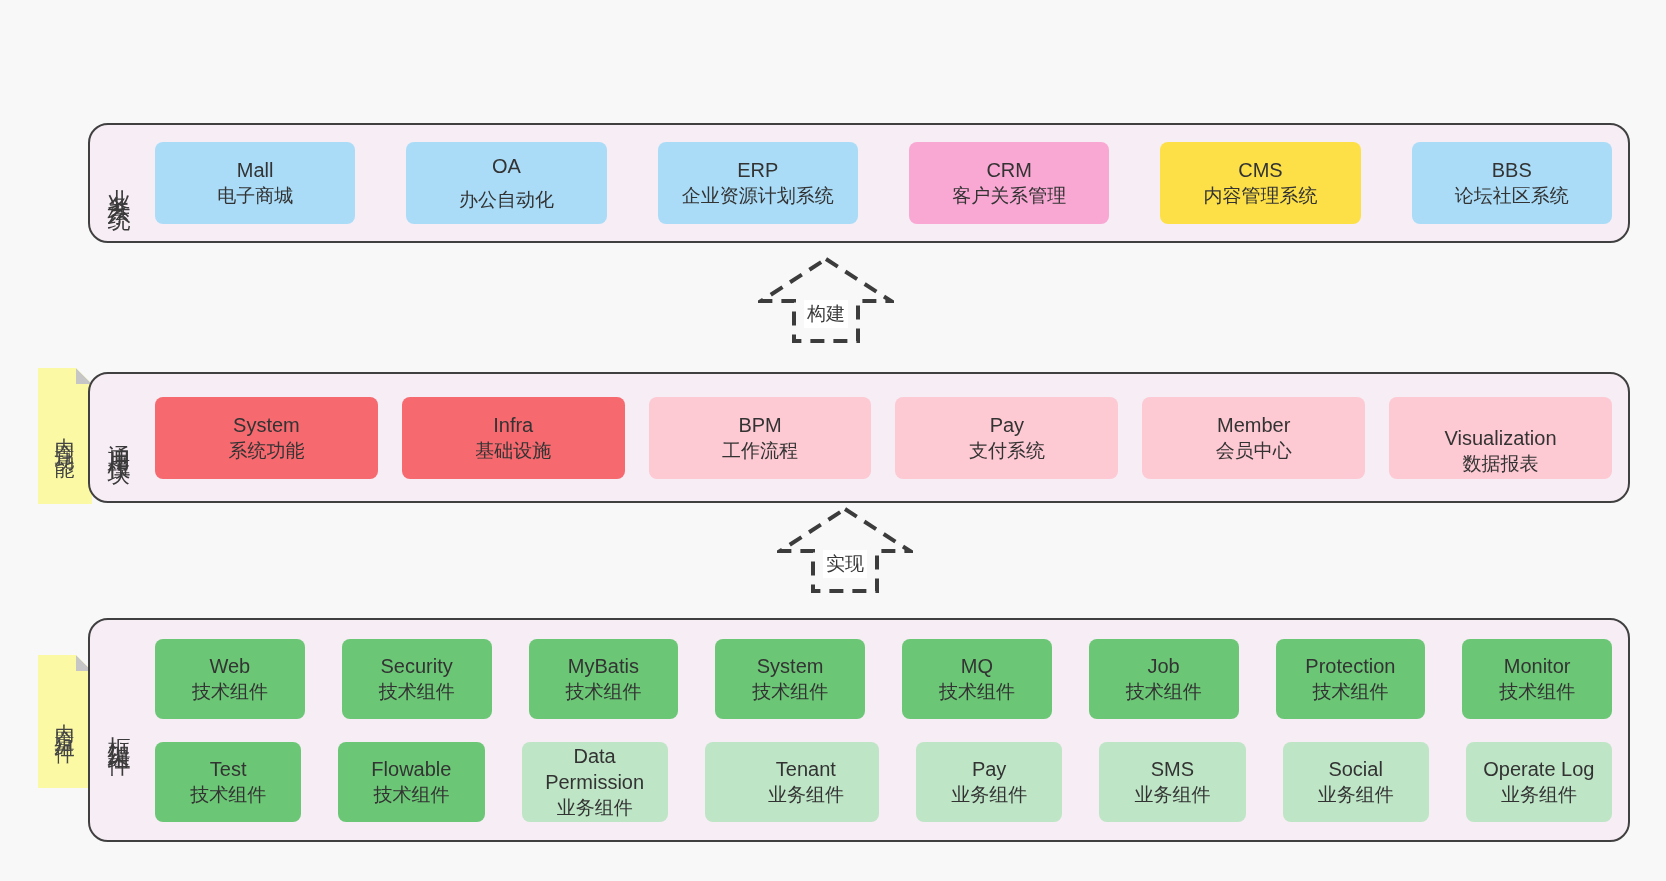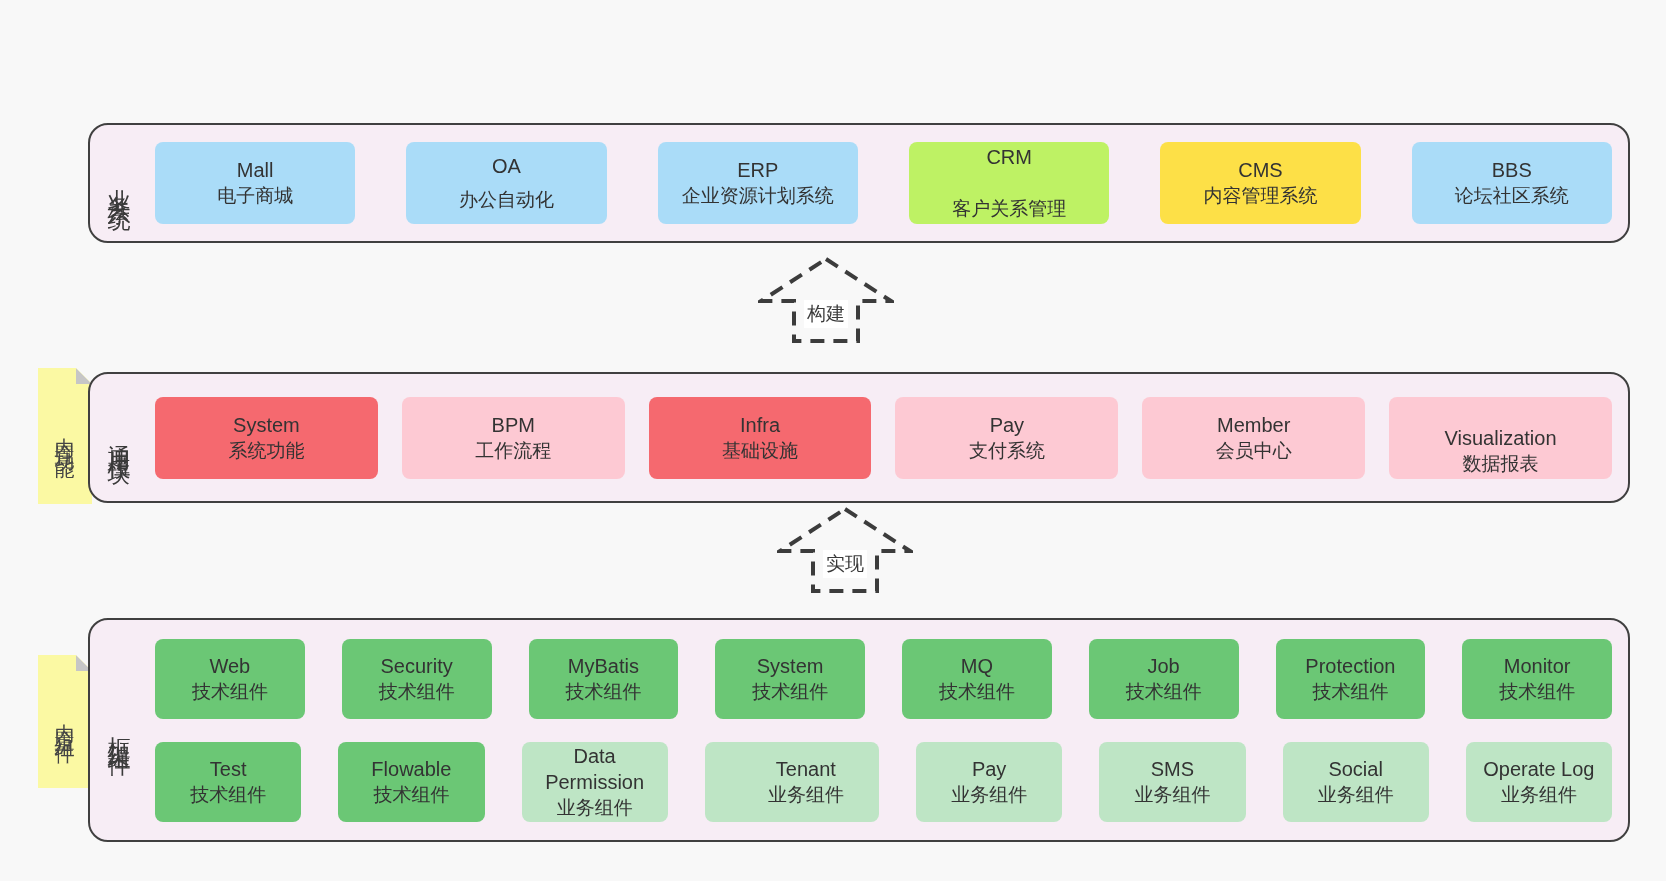--- a/index.html
+++ b/index.html
@@ -89,21 +89,21 @@
             <div class="box-subtitle">电子商城</div>
           </div>
           <div class="box" style="background: rgb(170, 220, 248); gap: 8px;">
             <div class="box-name">OA</div>
             <div class="box-subtitle">办公自动化</div>
           </div>
           <div class="box" style="background: rgb(170, 220, 248);">
             <div class="box-name">ERP</div>
             <div class="box-subtitle">企业资源计划系统</div>
           </div>
-          <div class="box" style="background: #bef264; justify-content: space-between;">
+          <div class="box" style="background: #f9a8d4;">
             <div class="box-name">CRM</div>
             <div class="box-subtitle">客户关系管理</div>
           </div>
           <div class="box" style="background: #fde047; text-align: right;">
             <div class="box-name">CMS</div>
             <div class="box-subtitle">内容管理系统</div>
           </div>
           <div class="box" style="background: rgb(170, 220, 248);">
             <div class="box-name">BBS</div>
             <div class="box-subtitle">论坛社区系统</div>
@@ -122,27 +122,27 @@
   <div class="layer" id="layer-modules" style="background: rgb(247, 237, 245); border-color: rgb(64, 64, 64);">
     <div class="layer-label-wrap">
       <span class="layer-label">通用模块</span>
     </div>
     <div class="rows">
         <div class="row" style="gap: 24px;">
           <div class="box" style="background: rgb(245, 105, 111);">
             <div class="box-name">System</div>
             <div class="box-subtitle">系统功能</div>
           </div>
+          <div class="box" style="background: rgb(245, 105, 111);">
+            <div class="box-name">Infra</div>
+            <div class="box-subtitle">基础设施</div>
+          </div>
           <div class="box" style="background: rgb(253, 201, 211);">
             <div class="box-name">BPM</div>
             <div class="box-subtitle">工作流程</div>
-          </div>
-          <div class="box" style="background: rgb(245, 105, 111);">
-            <div class="box-name">Infra</div>
-            <div class="box-subtitle">基础设施</div>
           </div>
           <div class="box" style="background: rgb(253, 201, 211);">
             <div class="box-name">Pay</div>
             <div class="box-subtitle">支付系统</div>
           </div>
           <div class="box" style="background: rgb(253, 201, 211);">
             <div class="box-name">Member</div>
             <div class="box-subtitle">会员中心</div>
           </div>
           <div class="box" style="background: rgb(253, 201, 211); justify-content: flex-end;">

